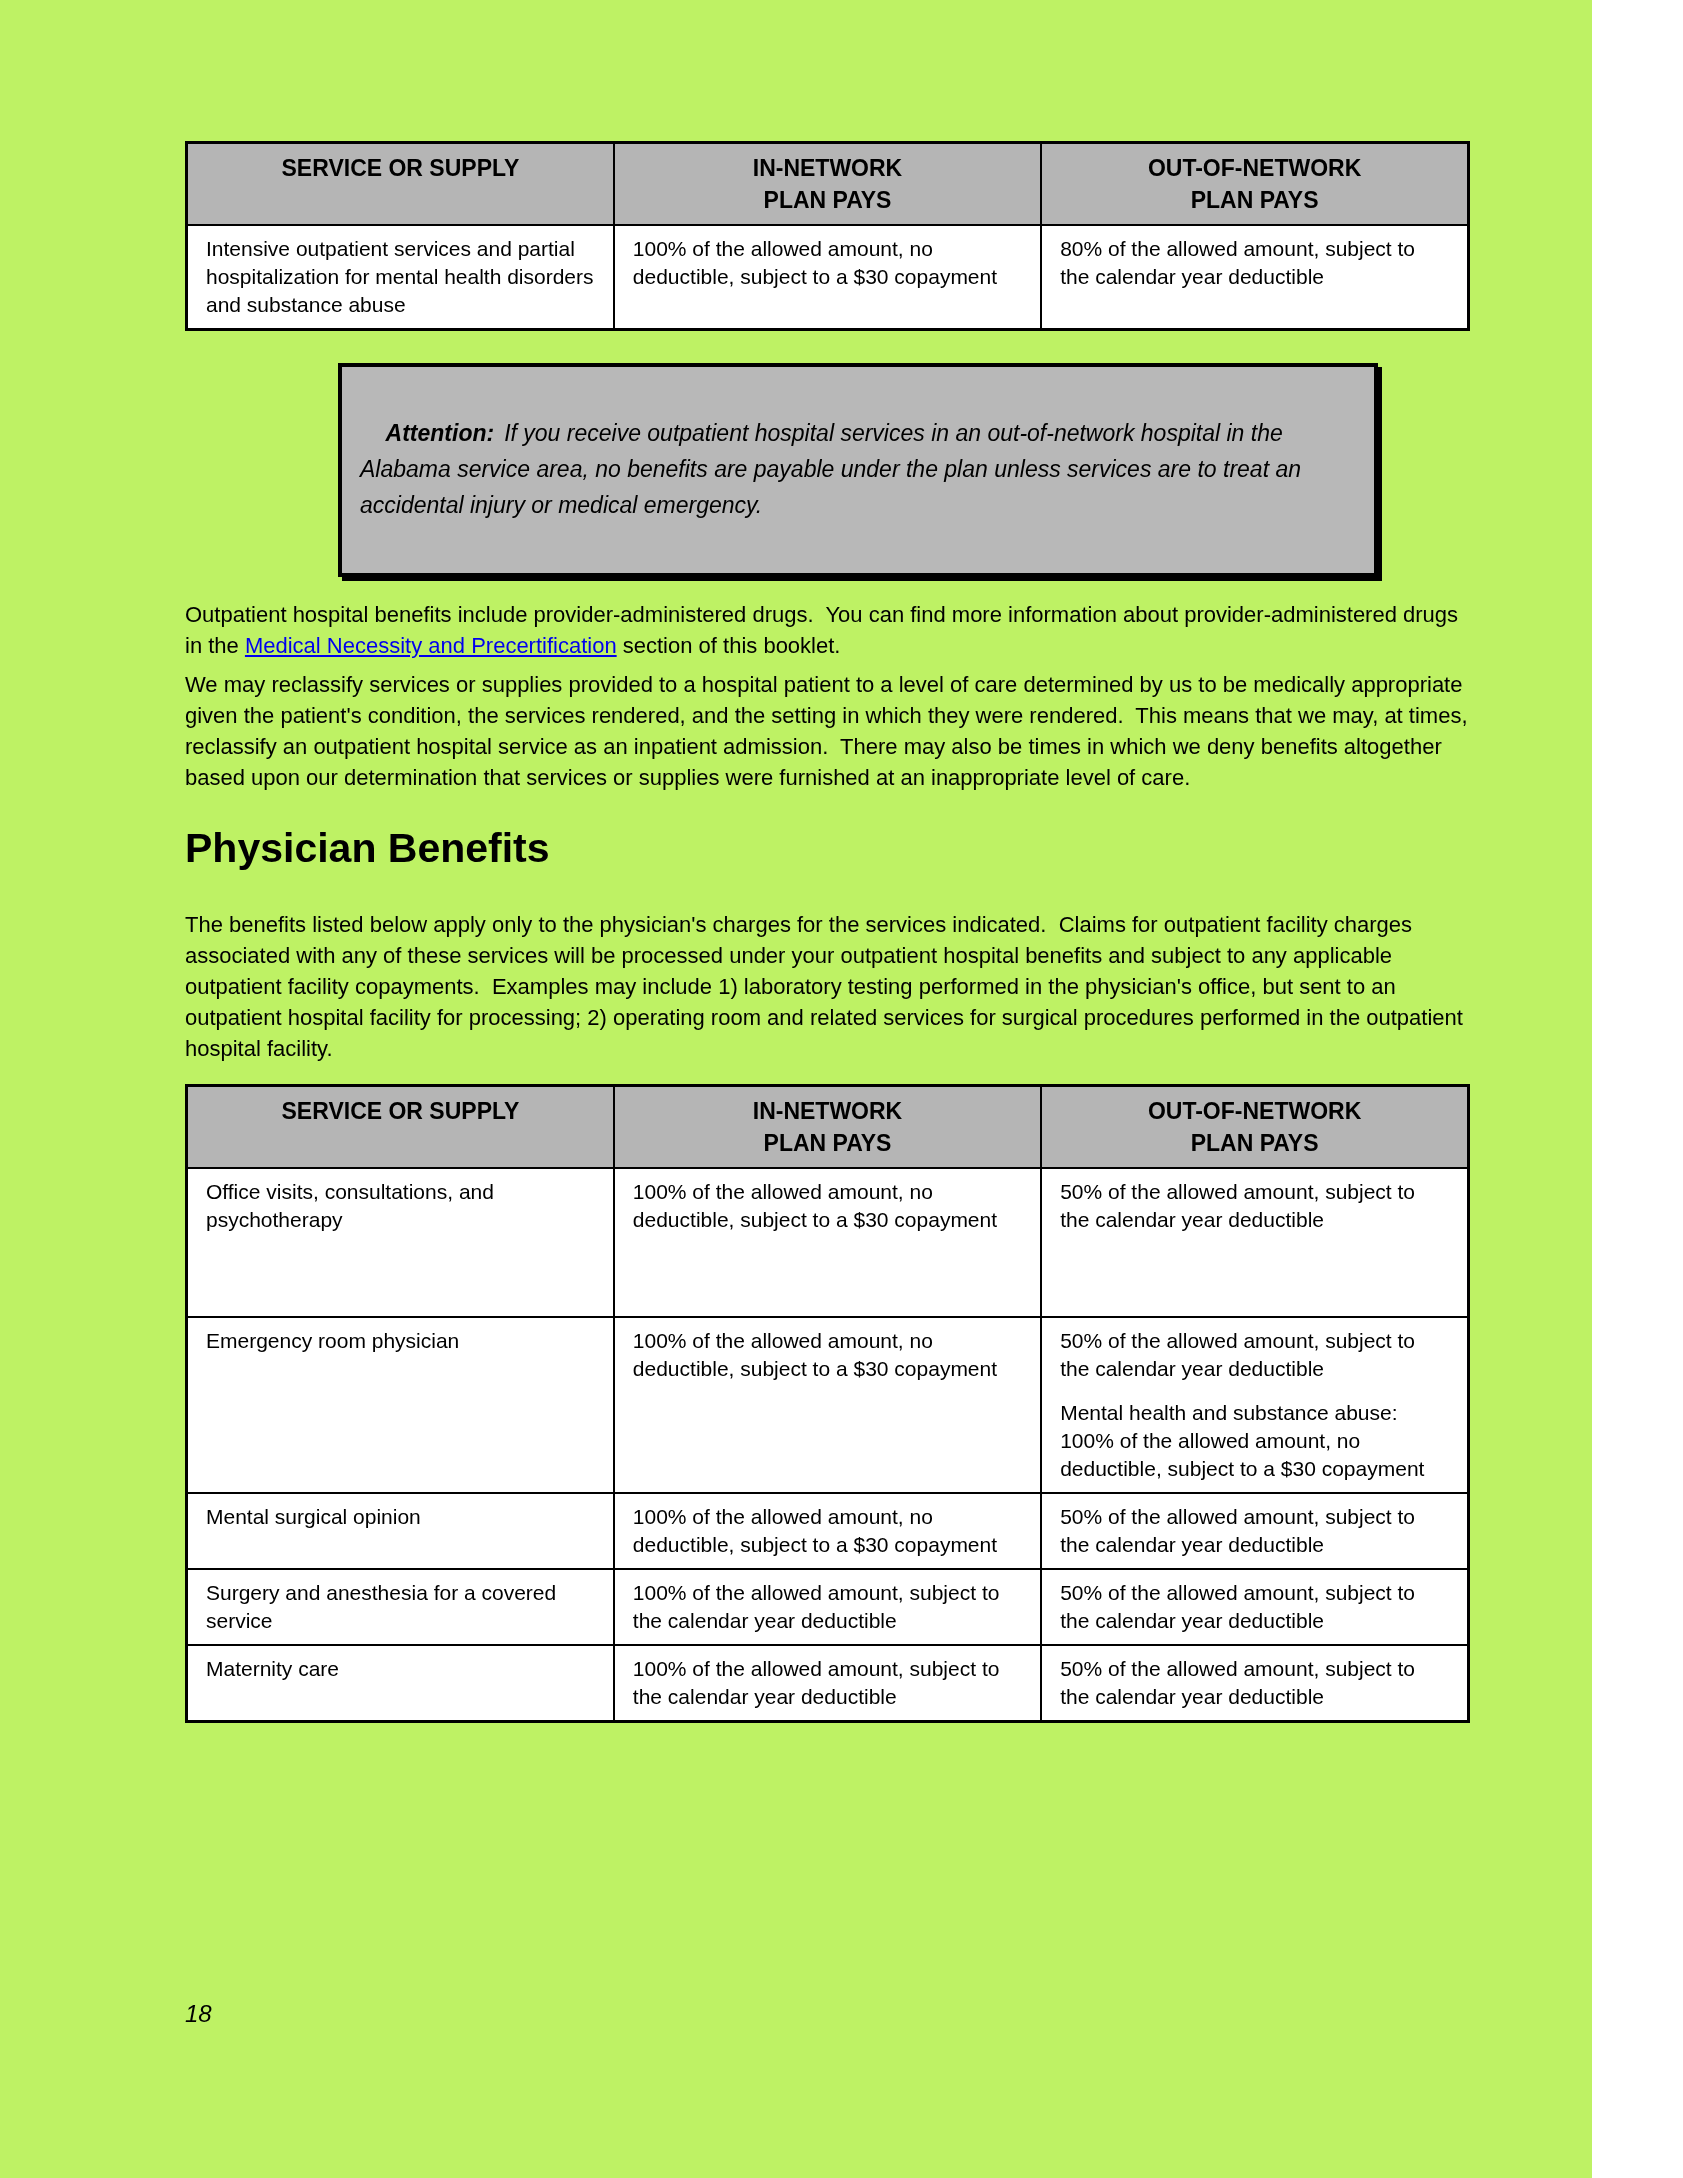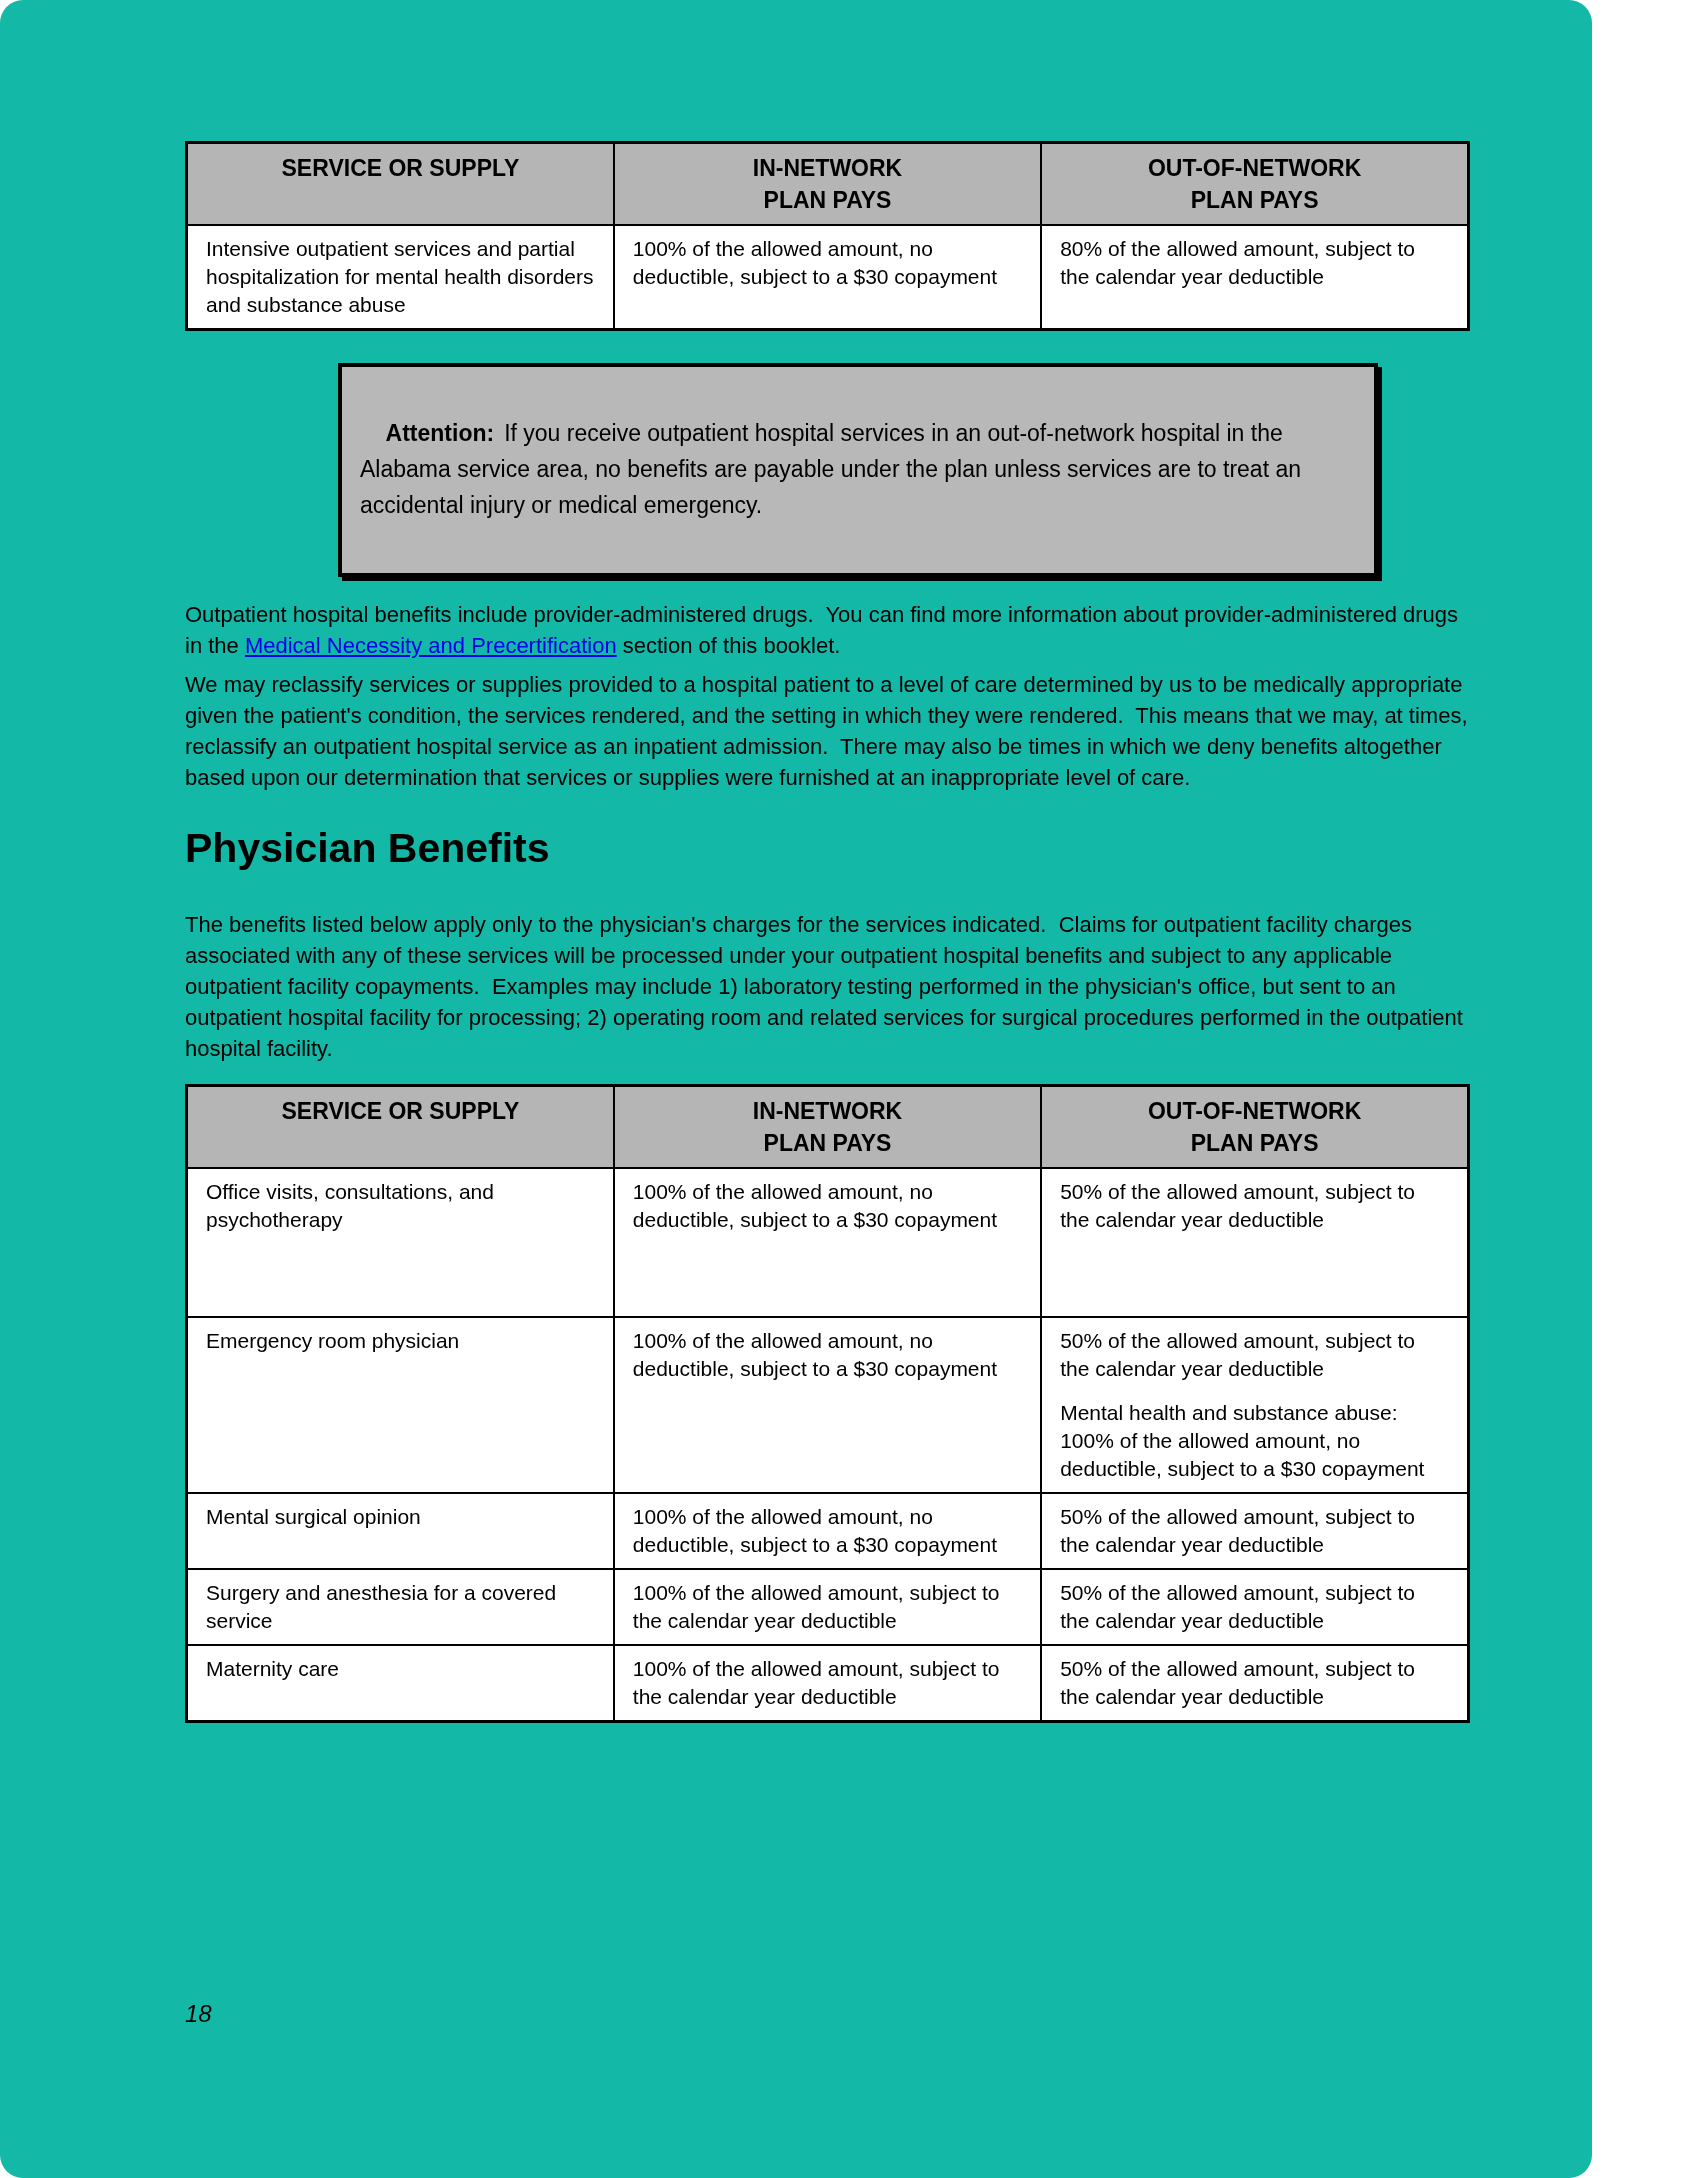--- a/index.html
+++ b/index.html
@@ -6,23 +6,22 @@
   html, body { background: #ffffff; }
   body {
     width: 1683px; height: 2178px;
     font-family: "Liberation Sans", sans-serif;
     color: #000000;
     position: relative;
   }
   .page {
     position: relative;
     width: 1592px; height: 2178px;
-    background: #14b8a6;
+    background: #bef264;
     padding: 141px 213px 0 185px;
-    border-radius: 23px;
   }
 
   
   table.benefit-table {
     width: 1285px;
     border-collapse: collapse;
     border: 3px solid #000;
     table-layout: fixed;
   }
   table.benefit-table th, table.benefit-table td {
@@ -81,21 +80,21 @@
     font-weight: bold;
     line-height: 38px;
   }
   a.doc-link {
     color: #0000ee;
     text-decoration: underline;
     cursor: pointer;
   }
 
   
-  .mt-attn1   { margin-top: 32px; }
+  .mt-attn1   { margin-top: 32px; font-style: italic; }
   .mt-para1   { margin-top: 22px; }
   .mt-para2   { margin-top: 8px; }
   .mt-heading { margin-top: 36px; margin-bottom: 42px; }
   .mt-para3   { margin-top: 18px; }
   .mt-table2  { margin-top: 20px; }
 
   .page-number {
     position: absolute;
     left: 185px; top: 2000px;
     font-size: 24px;

